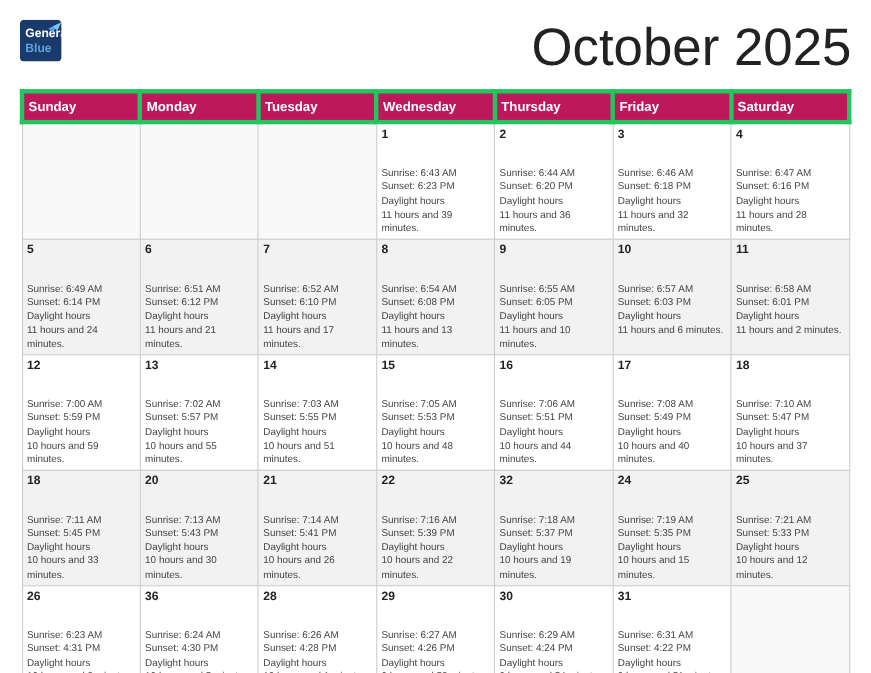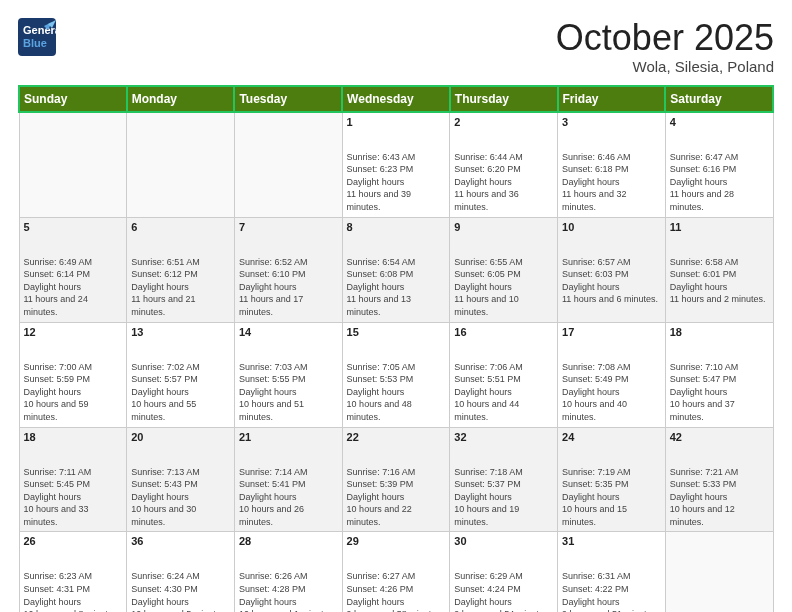--- a/index.html
+++ b/index.html
@@ -25,44 +25,44 @@
     }
     .logo {
       display: flex;
       flex-direction: column;
       align-items: flex-start;
     }
     .title-section {
       text-align: right;
     }
     .month-title {
-      font-size: 36px;
+      font-size: 48px;
       font-weight: normal;
       color: #222;
       line-height: 1.1;
       text-align: right;
     }
     .location {
       font-size: 15px;
       color: #444;
     }
     .calendar {
       flex: 1;
       border: 1px solid #ccc;
       border-collapse: collapse;
       width: 100%;
       table-layout: fixed;
     }
     .calendar thead th {
-      background: #4d7c0f;
+      background: #be185d;
       color: #fff;
       font-size: 12px;
       font-weight: bold;
       padding: 5px 4px;
-      border: 2px solid #22c55e;
+      border: 4px solid #22c55e;
       text-align: left;
     }
     .calendar tbody td {
       border: 1px solid #ccc;
       vertical-align: top;
       padding: 3px 4px;
       font-size: 9.5px;
       color: #333;
       height: 82px;
       width: calc(100% / 7);
@@ -103,21 +103,20 @@
             <text x="5" y="16" font-size="11" font-weight="bold" fill="white" font-family="Arial">General</text>
             <text x="5" y="29" font-size="11" font-weight="bold" fill="#5ba3e0" font-family="Arial">Blue</text>
             <polygon points="26,8 34,4 30,12" fill="#5ba3e0"></polygon>
             <polygon points="30,6 38,2 34,10" fill="#7dc3f0"></polygon>
           </svg>
         </div>
       </div>
     </div>
     <div class="title-section">
       <div class="month-title">October 2025</div>
-      <div class="location">Wola, Silesia, Poland</div>
     </div>
   </div>
 
   <table class="calendar">
     <thead>
       <tr>
         <th>Sunday</th>
         <th>Monday</th>
         <th>Tuesday</th>
         <th>Wednesday</th>
@@ -227,21 +226,21 @@
           </td>
           <td>
             <div class="cell-day">32</div>
             <div class="cell-info">Sunrise: 7:18 AM<br>Sunset: 5:37 PM<br>Daylight hours<br>10 hours and 19 minutes.</div>
           </td>
           <td>
             <div class="cell-day">24</div>
             <div class="cell-info">Sunrise: 7:19 AM<br>Sunset: 5:35 PM<br>Daylight hours<br>10 hours and 15 minutes.</div>
           </td>
           <td>
-            <div class="cell-day">42</div>
+            <div class="cell-day">25</div>
             <div class="cell-info">Sunrise: 7:21 AM<br>Sunset: 5:33 PM<br>Daylight hours<br>10 hours and 12 minutes.</div>
           </td>
         </tr>
         <tr>
           <td>
             <div class="cell-day">26</div>
             <div class="cell-info">Sunrise: 6:23 AM<br>Sunset: 4:31 PM<br>Daylight hours<br>10 hours and 8 minutes.</div>
           </td>
           <td>
             <div class="cell-day">36</div>

